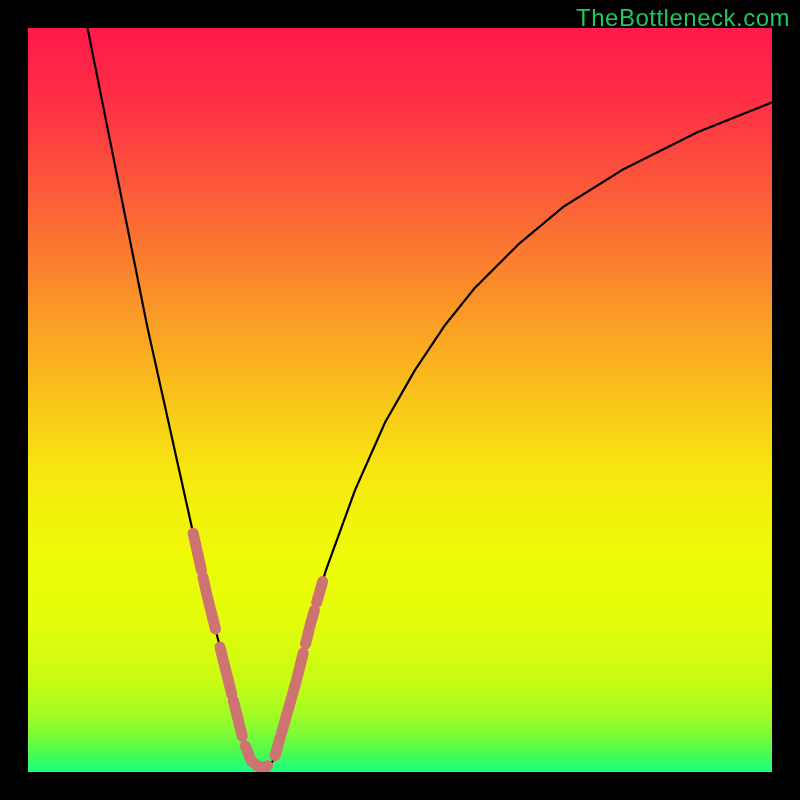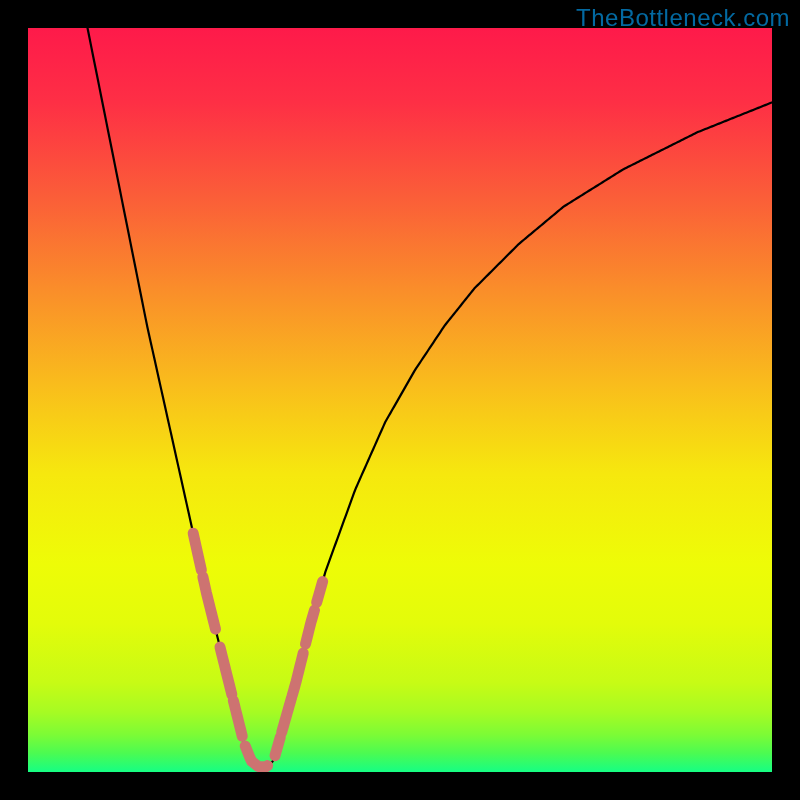--- a/index.html
+++ b/index.html
@@ -13,21 +13,21 @@
   .root {
     position: relative;
     width: 800px;
     height: 800px;
     background: #000;
   }
   .watermark {
     position: absolute;
     top: 4px;
     right: 10px;
-    color: #0369a1;
+    color: #22c55e;
     font-size: 24px;
     font-weight: 500;
     letter-spacing: 0.5px;
     z-index: 5;
   }
   .plot-area {
     position: absolute;
     top: 28px;
     left: 28px;
     width: 744px;

